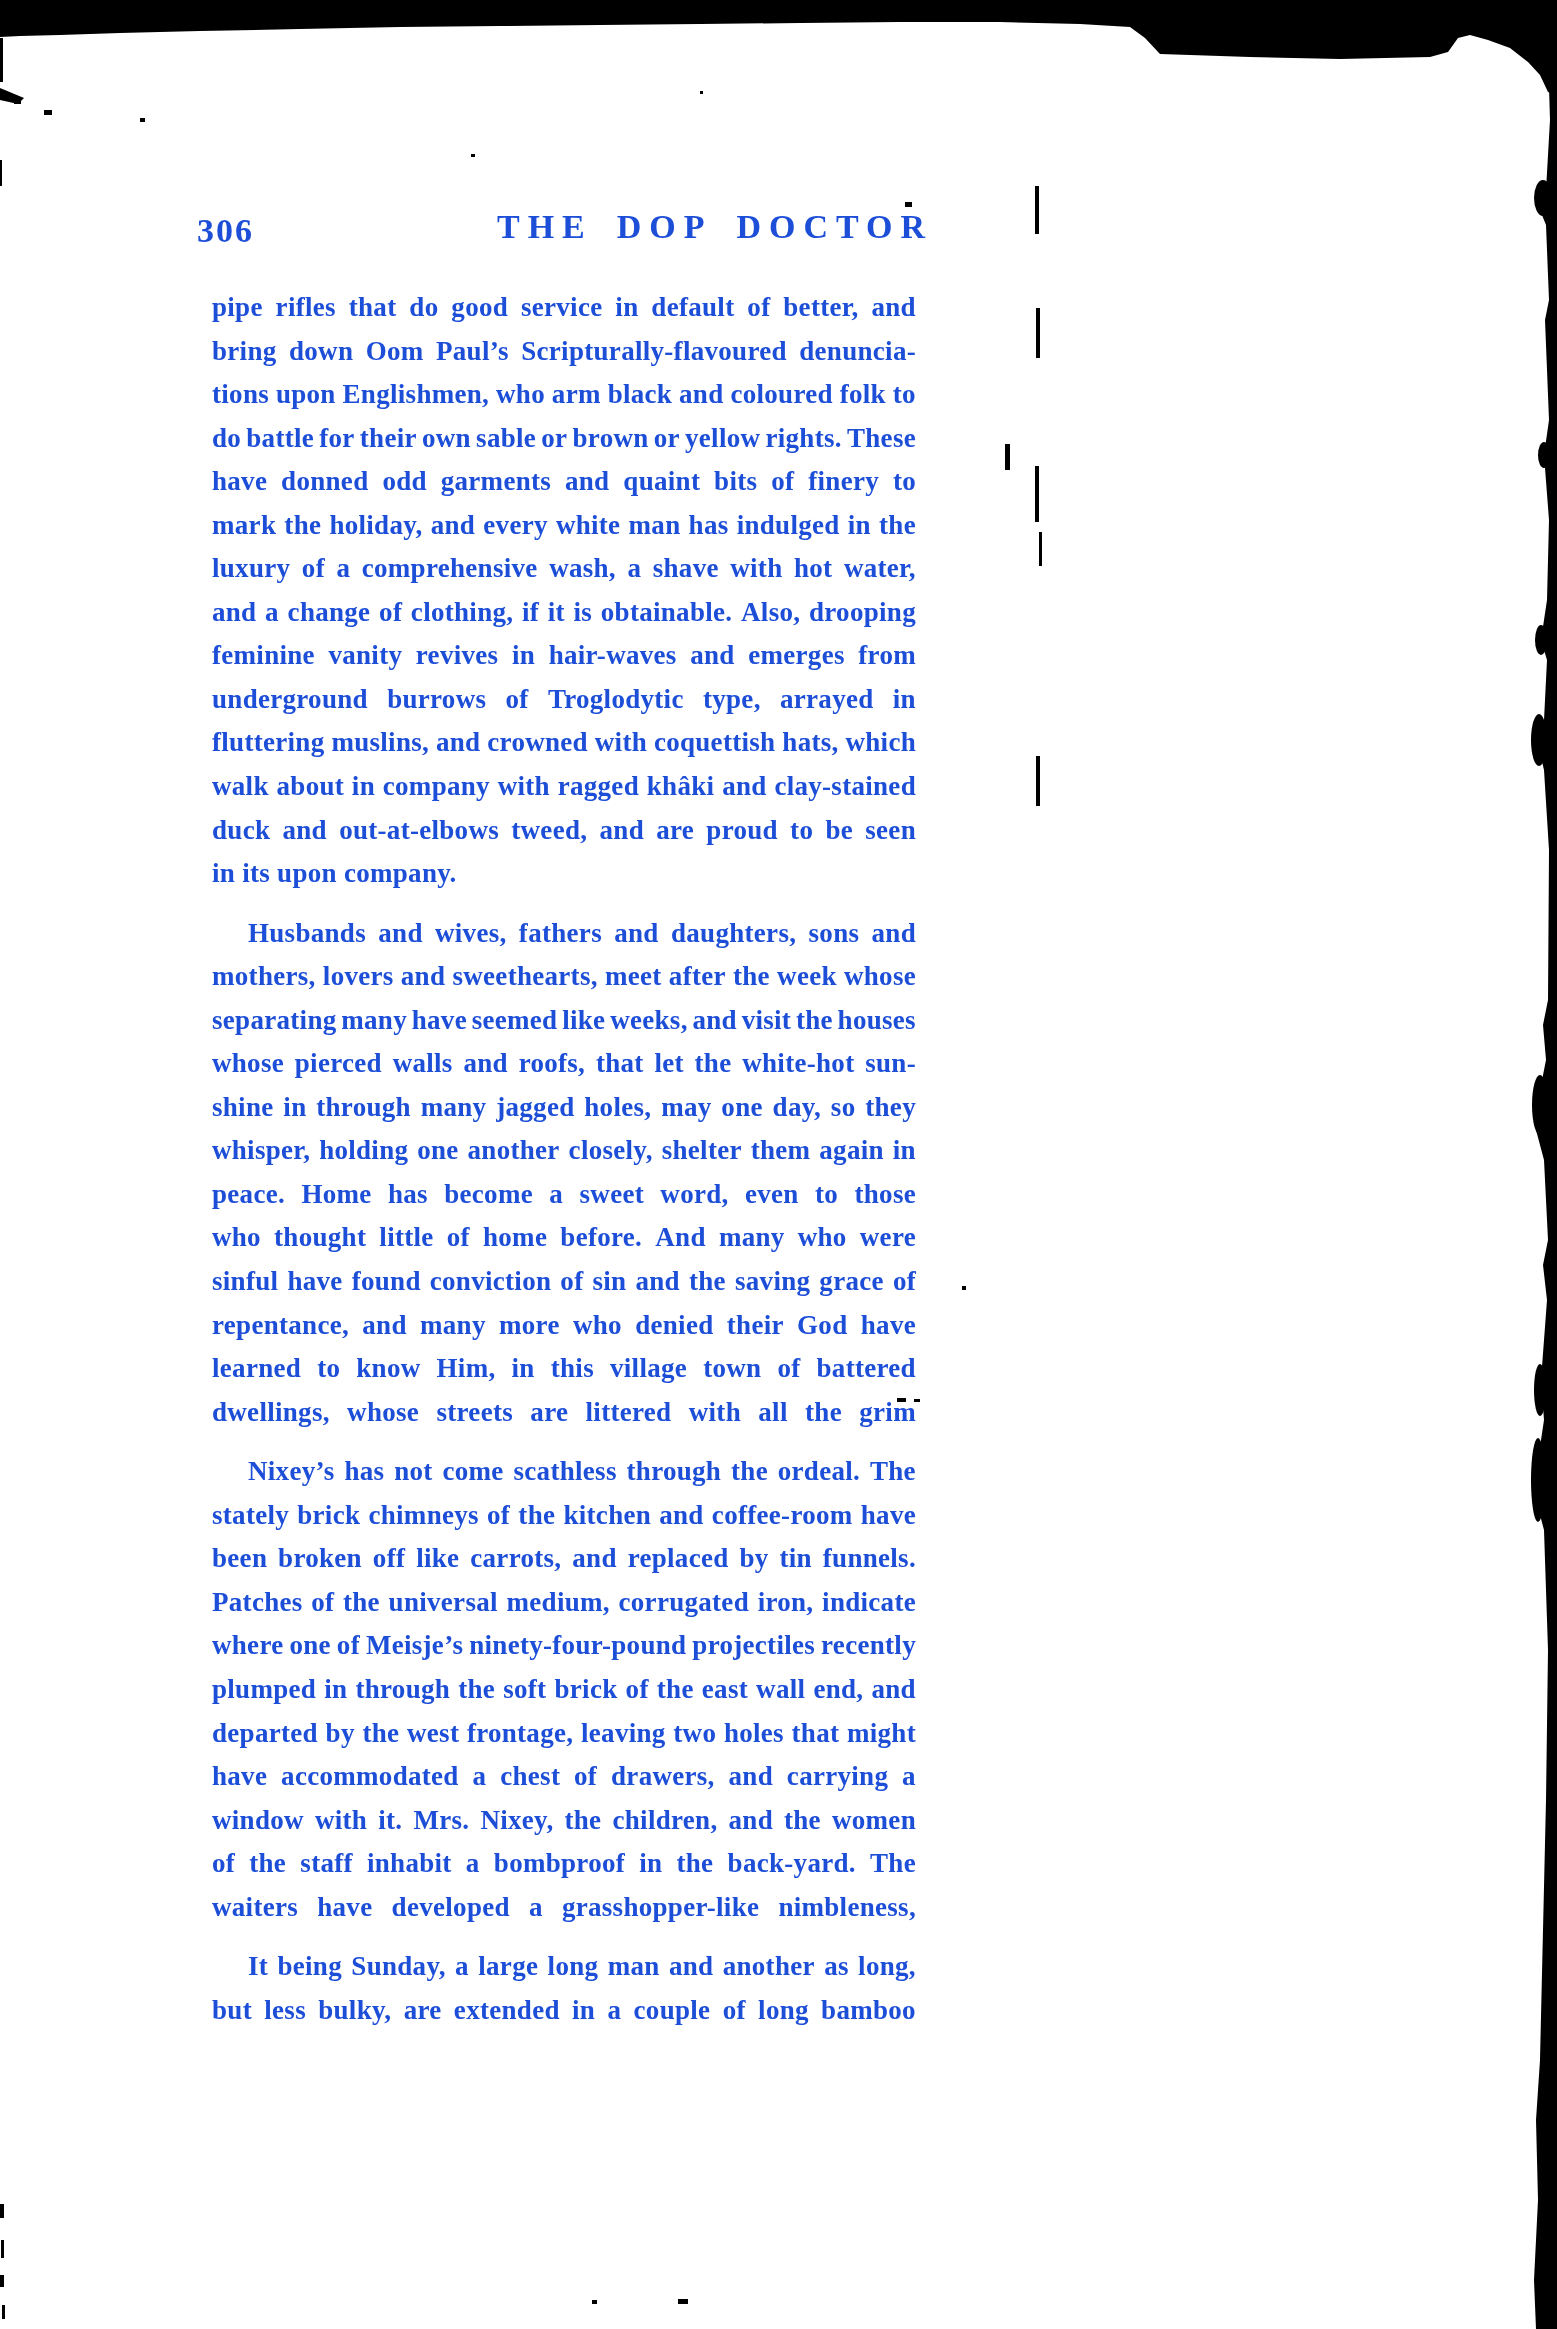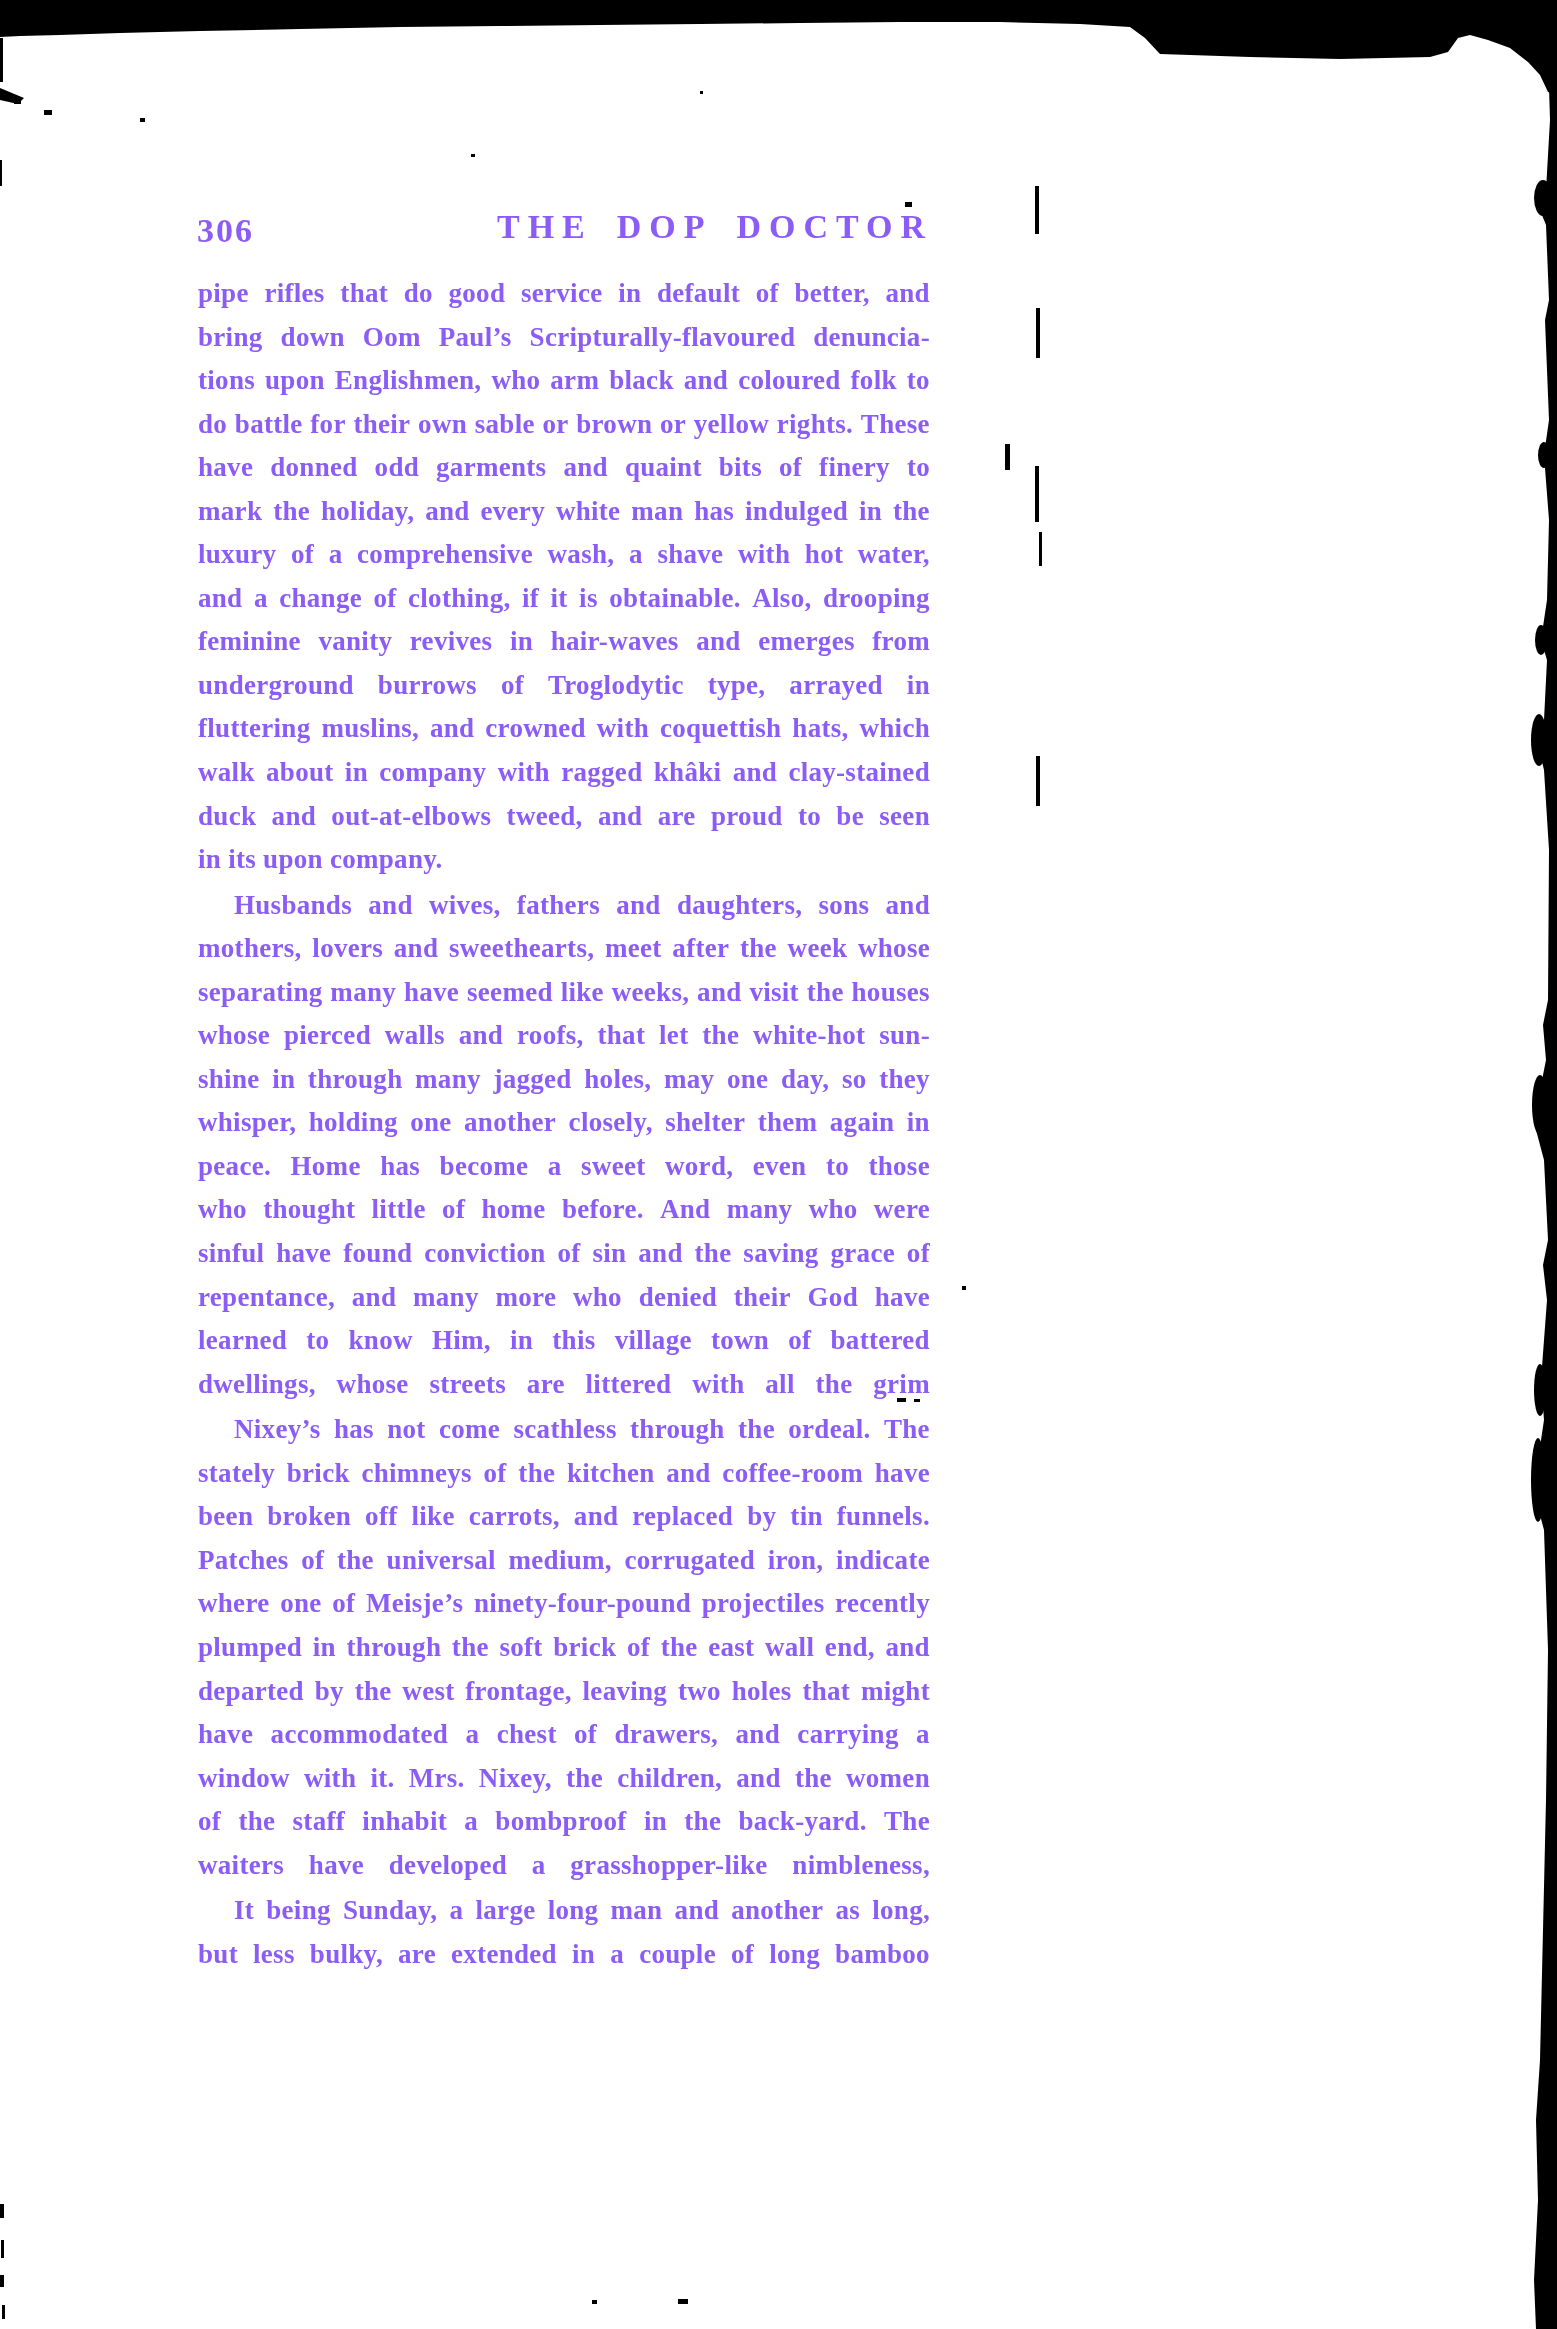--- a/index.html
+++ b/index.html
@@ -4,21 +4,21 @@
 <style>
   html, body { margin: 0; padding: 0; background: #ffffff; }
   #page {
     position: relative;
     width: 1557px;
     height: 2329px;
     background: #ffffff;
     overflow: hidden;
     font-family: "Liberation Serif", "DejaVu Serif", serif;
     font-weight: 700;
-    color: #8b5cf6;
+    color: #1d4ed8;
   }
   
   #page-number {
     position: absolute;
     left: 197px;
     top: 212px;
     font-size: 34px;
     letter-spacing: 2px;
   }
   #running-title {
@@ -34,21 +34,21 @@
   }
   
   #page-text {
     position: absolute;
     left: 196px;
     top: 270px;
     width: 736px;
     font-size: 27px;
     letter-spacing: 0.3px;
   }
-  .paragraph { margin: 2px; }
+  .paragraph { margin: 16px; }
   .line { height: 43.55px; line-height: 43.55px; overflow: visible; }
   .line.j { display: flex; justify-content: space-between; }
   .line.j span { display: block; white-space: pre; }
   .line.u { white-space: nowrap; }
   .line.indent { padding-left: 36px; align-items: flex-end; }
   
   #artifacts {
     position: absolute;
     left: 0; top: 0;
     width: 1557px;

